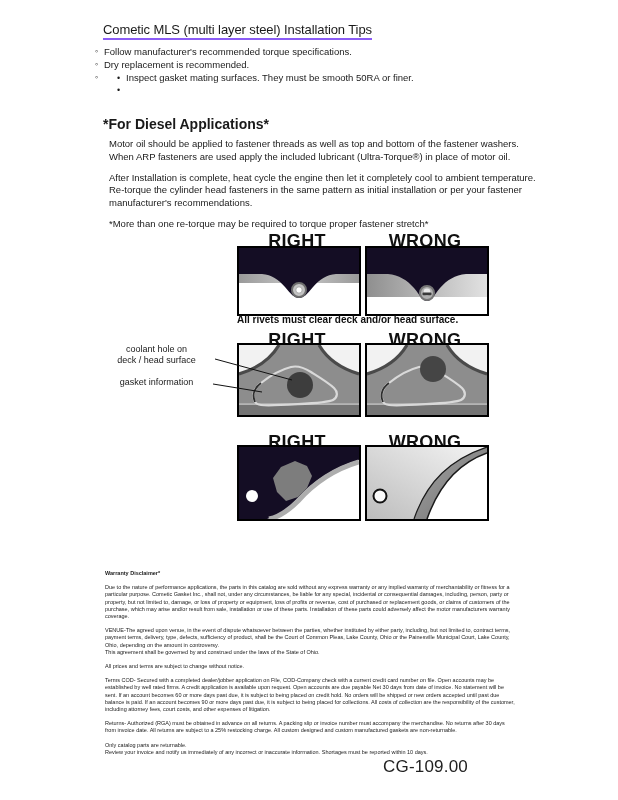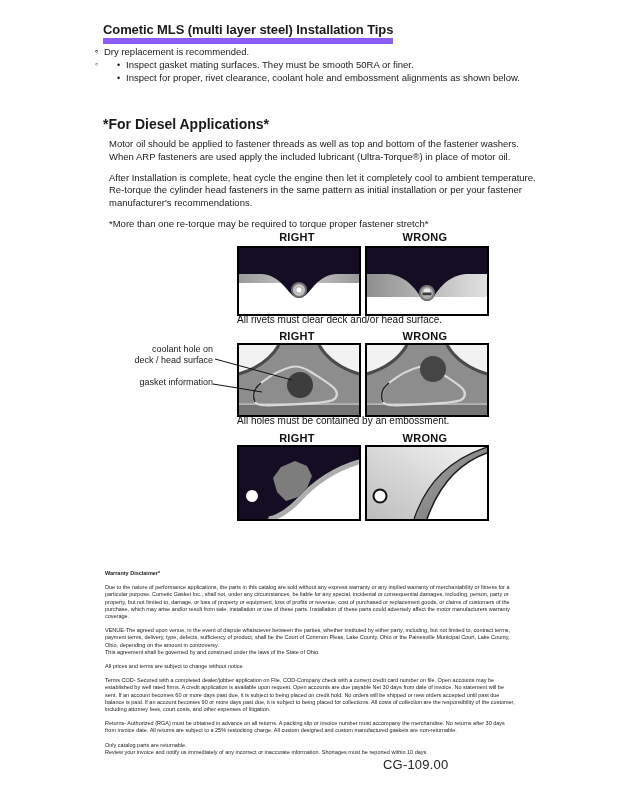--- a/index.html
+++ b/index.html
@@ -2,70 +2,70 @@
 <html><head>
 <meta charset="utf-8">
 <style>
   html,body{margin:0;padding:0;background:#e9e9e9;}
   .page{
     position:relative;width:618px;height:800px;background:#ffffff;
     font-family:"Liberation Sans","DejaVu Sans",sans-serif;color:#1a1a1a;
     overflow:hidden;margin:0 auto;
   }
   .title{
-    position:absolute;left:103px;top:22px;font-size:13px;font-weight:bold;
-    letter-spacing:-0.1px;border-bottom:6px solid #8b5cf6;padding-bottom:1px;
+    position:absolute;left:103px;top:22px;font-size:13px;font-weight:normal;
+    letter-spacing:-0.1px;border-bottom:2px solid #8b5cf6;padding-bottom:1px;
   }
   .bullets{position:absolute;left:95px;top:46px;width:440px;font-size:9.5px;line-height:12.8px;}
   .b1{position:relative;padding-left:9px;}
   .b1 .mk{position:absolute;left:0;top:-1px;font-size:9px;color:#1a1a1a;}
   .b2{position:relative;margin-left:22px;padding-left:9px;}
   .b2 .mk{position:absolute;left:0;top:0;font-size:9px;}
   .diesel{position:absolute;left:103px;top:116px;width:442px;}
   .diesel h2{font-size:14px;font-weight:bold;margin:0 0 6px 0;}
   .diesel p{font-size:9.5px;line-height:12.8px;margin:0 0 8px 6px;}
   .figures{position:absolute;left:0;top:228px;width:618px;height:320px;}
-  .fig-label{position:absolute;width:120px;text-align:center;font-size:11px;
+  .fig-label{position:absolute;width:120px;text-align:center;font-size:18px;
     font-weight:600;letter-spacing:0.3px;color:#101010;}
   .panel{position:absolute;width:120px;border:2px solid #000;background:#fff;box-sizing:content-box;}
   .panel svg{display:block;}
-  .caption{position:absolute;font-size:10px;font-weight:400;color:#101010;line-height:11.5px;}
-  .ann{position:absolute;width:113px;text-align:right;font-size:9px;line-height:11px;color:#1a1a1a;}
+  .caption{position:absolute;font-size:10px;font-weight:700;color:#101010;line-height:11.5px;}
+  .ann{position:absolute;width:113px;text-align:center;font-size:9px;line-height:11px;color:#1a1a1a;}
   .leaders{position:absolute;left:0;top:0;width:618px;height:320px;pointer-events:none;}
   .disclaimer{position:absolute;left:105px;top:570px;width:412px;font-size:5.5px;
     line-height:7.2px;color:#222;}
   .disclaimer .dh{font-weight:bold;margin:0 0 7px 0;}
   .disclaimer p{margin:0 0 7px 0;white-space:pre-line;}
-  .pagenum{position:absolute;left:383px;top:757px;font-size:13px;color:#222;letter-spacing:0.2px;}
+  .pagenum{position:absolute;left:383px;top:757px;font-size:17px;color:#222;letter-spacing:0.2px;}
 </style>
 </head>
 <body>
 
 <div class="page">
 
   <div class="title">Cometic MLS (multi layer steel) Installation Tips</div>
 
   <div class="bullets">
     <div class="b1">
       <span class="mk">◦</span>
+      <span>Follow manufacturer's recommended torque specifications.</span>
     </div>
     <div class="b1">
       <span class="mk">◦</span>
       <span>Dry replacement is recommended.</span>
     </div>
     <div class="b1">
       <span class="mk">◦</span>
     </div>
     <div class="b2">
       <span class="mk">•</span>
       <span>Inspect gasket mating surfaces.  They must be smooth 50RA or finer.</span>
     </div>
     <div class="b2">
       <span class="mk">•</span>
-      <span>Inspect for proper, rivet clearance, coolant hole and embossment alignments as shown below.</span>
     </div>
   </div>
 
   <div class="diesel">
     <h2>*For Diesel Applications*</h2>
     <p>Motor oil should be applied to fastener threads as well as top and bottom of the fastener washers. When ARP fasteners are used apply the included lubricant (Ultra-Torque®) in place of motor oil.</p>
     <p>After Installation is complete, heat cycle the engine then let it completely cool to ambient temperature. Re-torque the cylinder head fasteners in the same pattern as initial installation or per your fastener manufacturer's recommendations.</p>
     <p>*More than one re-torque may be required to torque proper fastener stretch*</p>
   </div>
 
@@ -145,21 +145,20 @@
         <path d="M0 0 H40 C33 12 20 23 0 29 Z" fill="#f2f2f2"></path>
         <path d="M40 0 C33 12 20 23 0 29" stroke="#4a4a4a" stroke-width="3.2" fill="none"></path>
         <path d="M120 0 H80 C87 12 100 23 120 29 Z" fill="#f2f2f2"></path>
         <path d="M80 0 C87 12 100 23 120 29" stroke="#4a4a4a" stroke-width="3.2" fill="none"></path>
         <path d="M16 57 C13 50 14 44 22 38 C32 30 44 24 52 22 C58 20.5 64 22 72 27 C80 32 90 38 95 43 C99 47 99 52 94 55 C88 58.5 30 61 22 60 C18 59.5 17 58.5 16 57 Z" stroke="#d9d9d9" stroke-width="2.2" fill="none"></path>
         <path d="M16 57 C13 50 14 44 22 38" stroke="#2e2e2e" stroke-width="1.8" fill="none"></path>
         <circle cx="66" cy="24" r="13" fill="#454545"></circle>
       </svg>
     </div>
 
-    <div class="caption" style="left:237px;top:187px;width:260px;">All holes must be contained by an embossment.</div>
 
     <div class="fig-label" style="left:237px;top:204px;">RIGHT</div>
     <div class="fig-label" style="left:365px;top:204px;">WRONG</div>
 
     <div class="panel" style="left:237px;top:217px;height:72px;">
       <svg width="120" height="72" viewBox="0 0 120 72" preserveAspectRatio="none">
         <rect width="120" height="72" fill="#ffffff"></rect>
         <path d="M0 0 H120 V13 C96 20 76 32 58 52 C46 64 38 69 28 72 H0 Z" fill="#140d24"></path>
         <path d="M120 15 C96 22 77 34 59 54 C48 65 40 70 30 72" stroke="#adadad" stroke-width="5" fill="none"></path>
         <polygon points="42,20 56,14 68,19 73,29 68,41 59,50 47,54 38,45 34,31" fill="#7d7d7d"></polygon>

